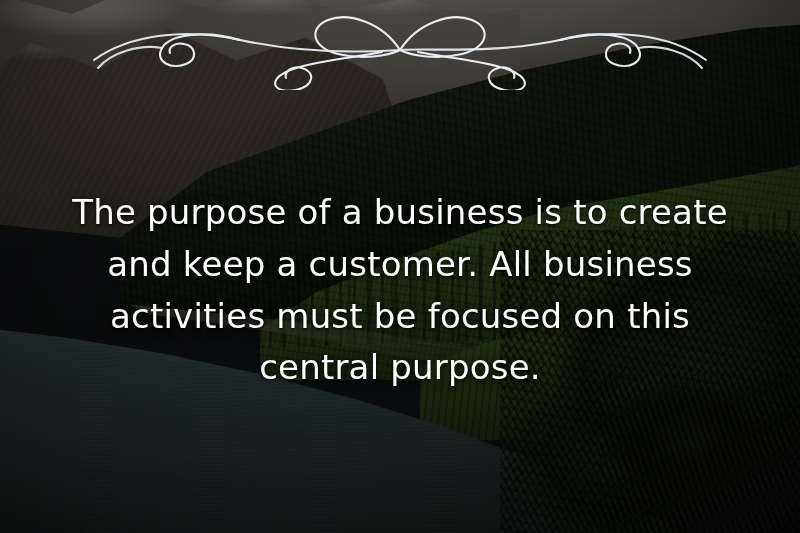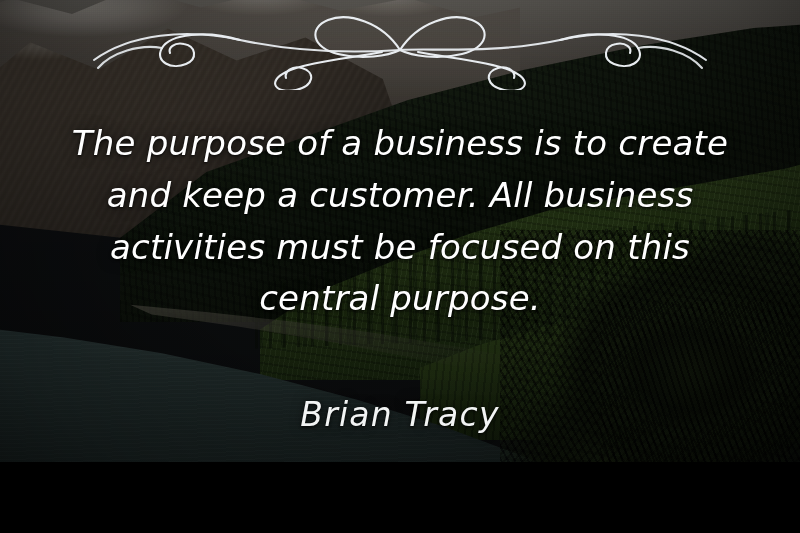--- a/index.html
+++ b/index.html
@@ -7,24 +7,23 @@
     padding: 0;
     background: #000;
   }
   body {
     font-family: "DejaVu Sans", sans-serif;
   }
 
   #quote-card {
     position: relative;
     width: 800px;
-    height: 462px;
+    height: 533px;
     overflow: hidden;
     background: #14171a;
-    font-style: italic;
   }
 
   
   .photo {
     position: absolute;
     inset: 0;
     overflow: hidden;
   }
 
   
@@ -346,17 +345,16 @@
 
         <path d="M328 46 C 358 52, 404 56, 424 66 C 444 76, 434 88, 414 84
                  C 396 80, 394 66, 408 62 C 418 59, 426 66, 424 72"></path>
       </svg>
     </div>
 
     <div class="quote-wrap">
       <p class="quote-text">The purpose of a business is to create and keep a customer. All business activities must be focused on this central purpose.</p>
     </div>
 
-    <div class="author">Brian Tracy</div>
   </div>
 
 
 </div>
 
 </body></html>

